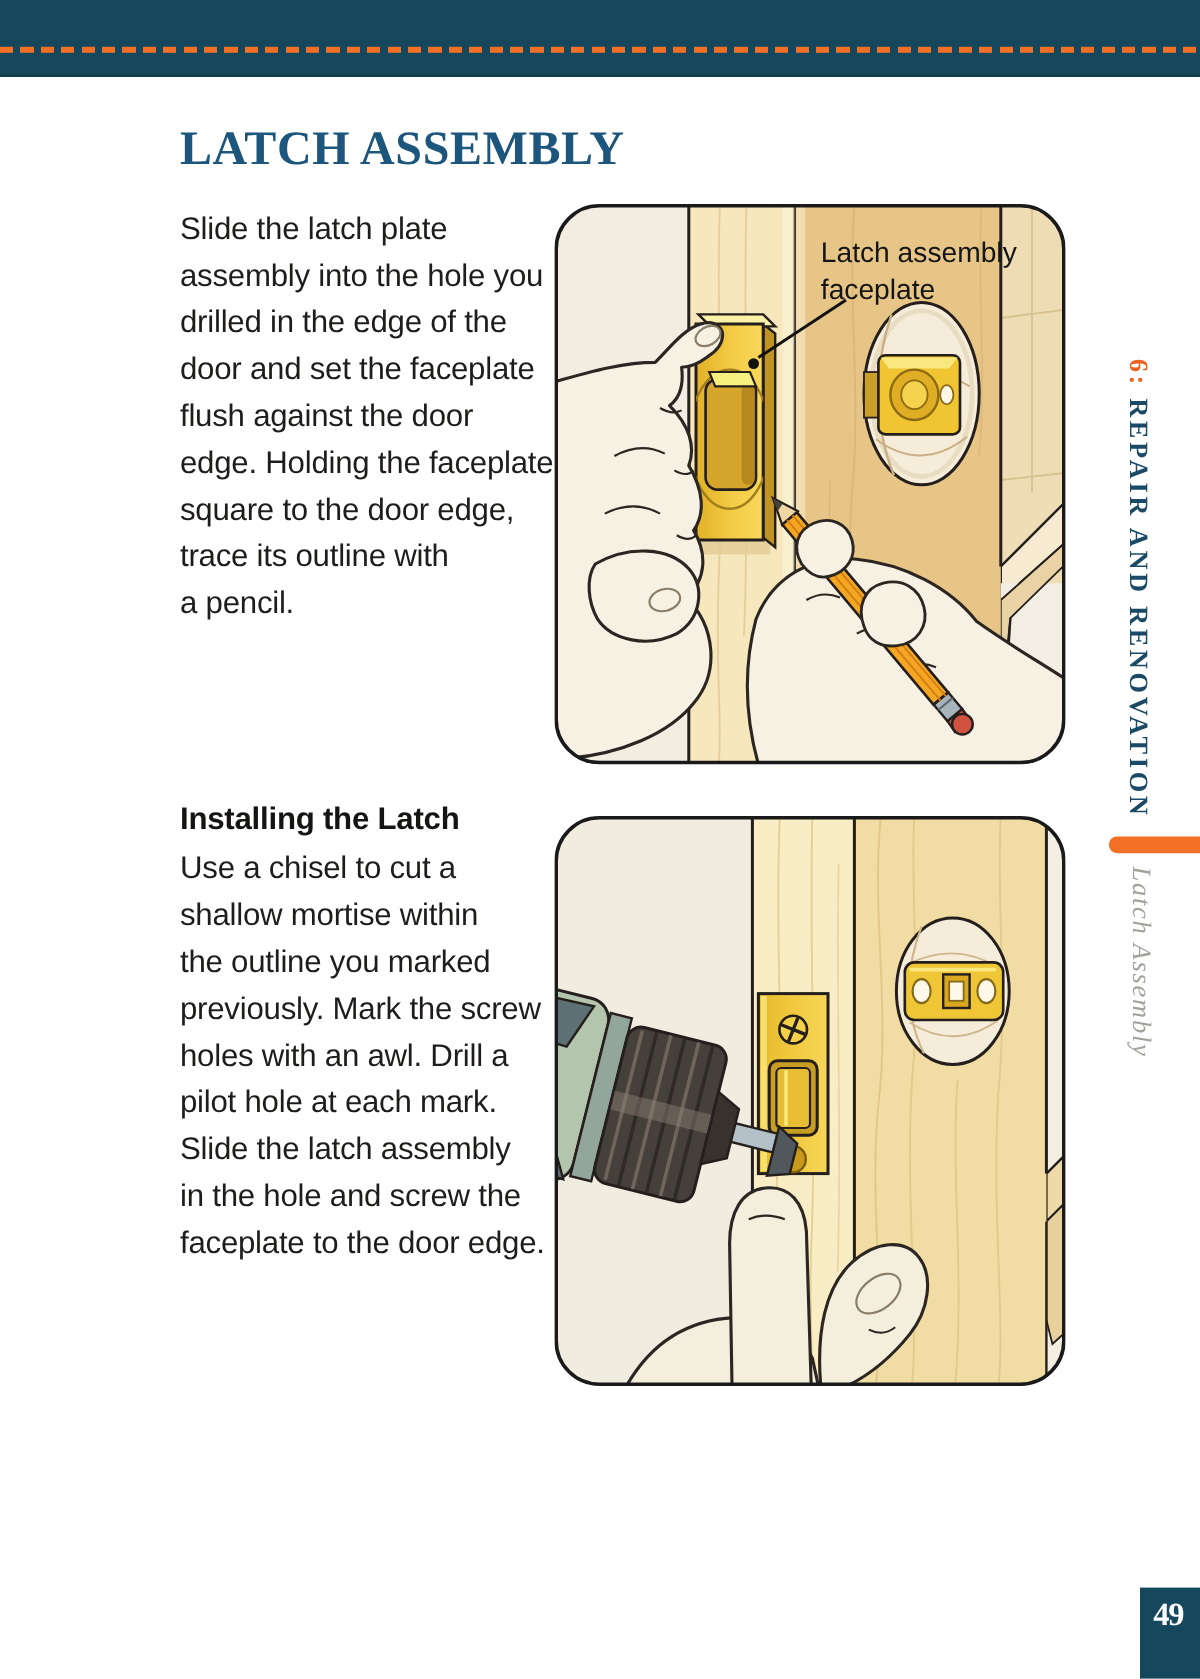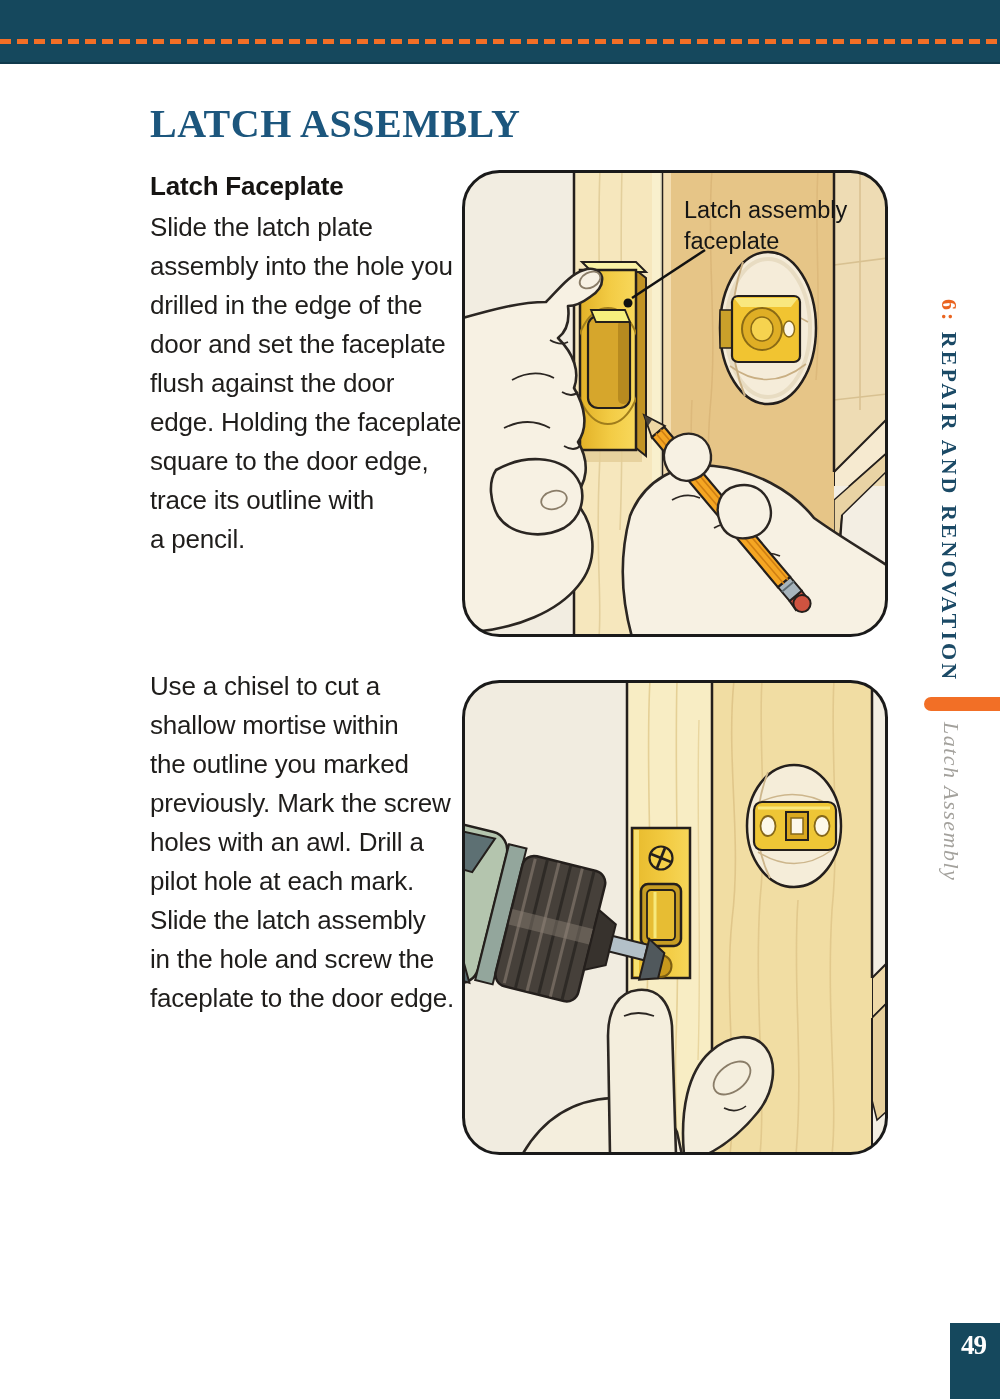--- a/index.html
+++ b/index.html
@@ -36,33 +36,33 @@
 </head>
 <body>
 
 <div class="header-bar">
   <div class="header-dashes"></div>
 </div>
 
 <div class="page-title">LATCH ASSEMBLY</div>
 
 <div class="text-col sec1">
-  <h2>Latch Faceplate</h2>
   <p>Slide the latch plate
 assembly into the hole you
 drilled in the edge of the
 door and set the faceplate
 flush against the door
 edge. Holding the faceplate
 square to the door edge,
 trace its outline with
 a pencil.</p>
 </div>
 
 <div class="text-col sec2">
+  <h2>Installing the Latch</h2>
   <p>Use a chisel to cut a
 shallow mortise within
 the outline you marked
 previously. Mark the screw
 holes with an awl. Drill a
 pilot hole at each mark.
 Slide the latch assembly
 in the hole and screw the
 faceplate to the door edge.</p>
 </div>

